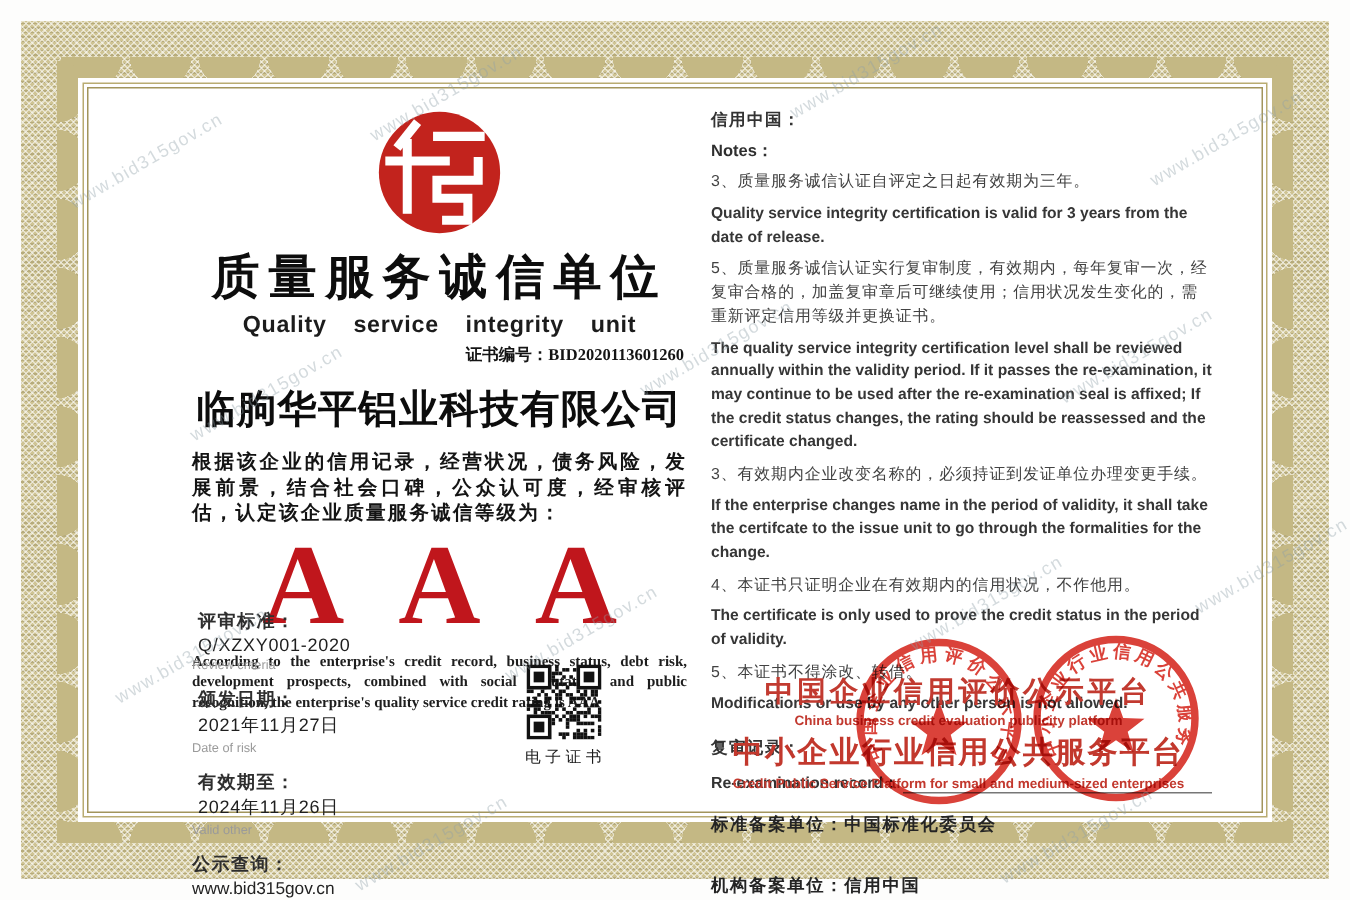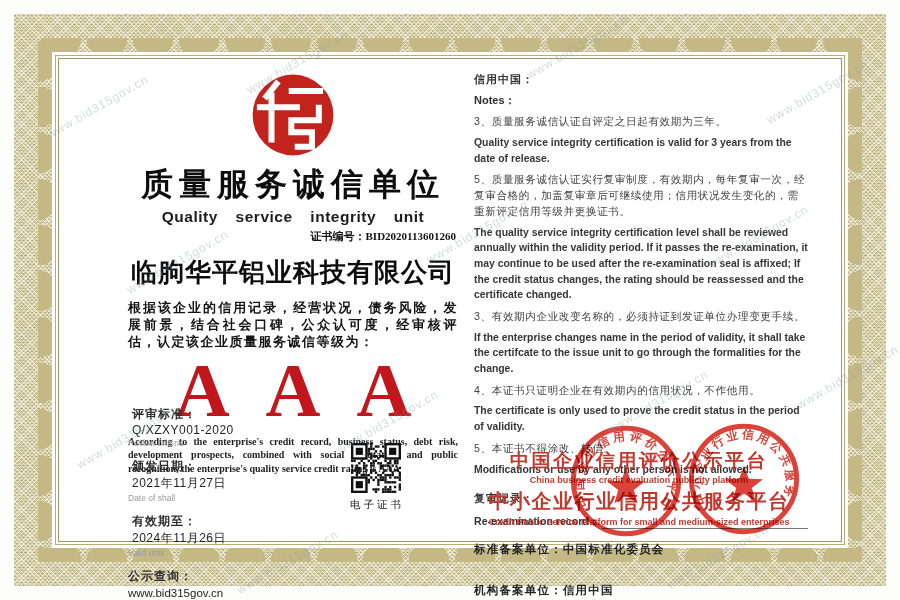--- a/index.html
+++ b/index.html
@@ -139,28 +139,28 @@
             <span class="f-label">评审标准：</span>
             <span class="f-value">Q/XZXY001-2020</span>
           </div>
           <div class="f-sub">Review criteria</div>
         </div>
         <div class="field">
           <div class="field-row">
             <span class="f-label">颁发日期：</span>
             <span class="f-value">2021年11月27日</span>
           </div>
-          <div class="f-sub">Date of shall</div>
+          <div class="f-sub">Date of risk</div>
         </div>
         <div class="field">
           <div class="field-row">
             <span class="f-label">有效期至：</span>
             <span class="f-value">2024年11月26日</span>
           </div>
-          <div class="f-sub">Valid until</div>
+          <div class="f-sub">Valid other</div>
         </div>
         <div class="field">
           <div class="field-row">
             <span class="f-label">公示查询：</span>
             <span class="url-list">
               <div>www.bid315gov.cn</div>
               <div>www.cecbid.org.cn</div>
               <div>www.chinabid.net</div>
             </span>
           </div>

